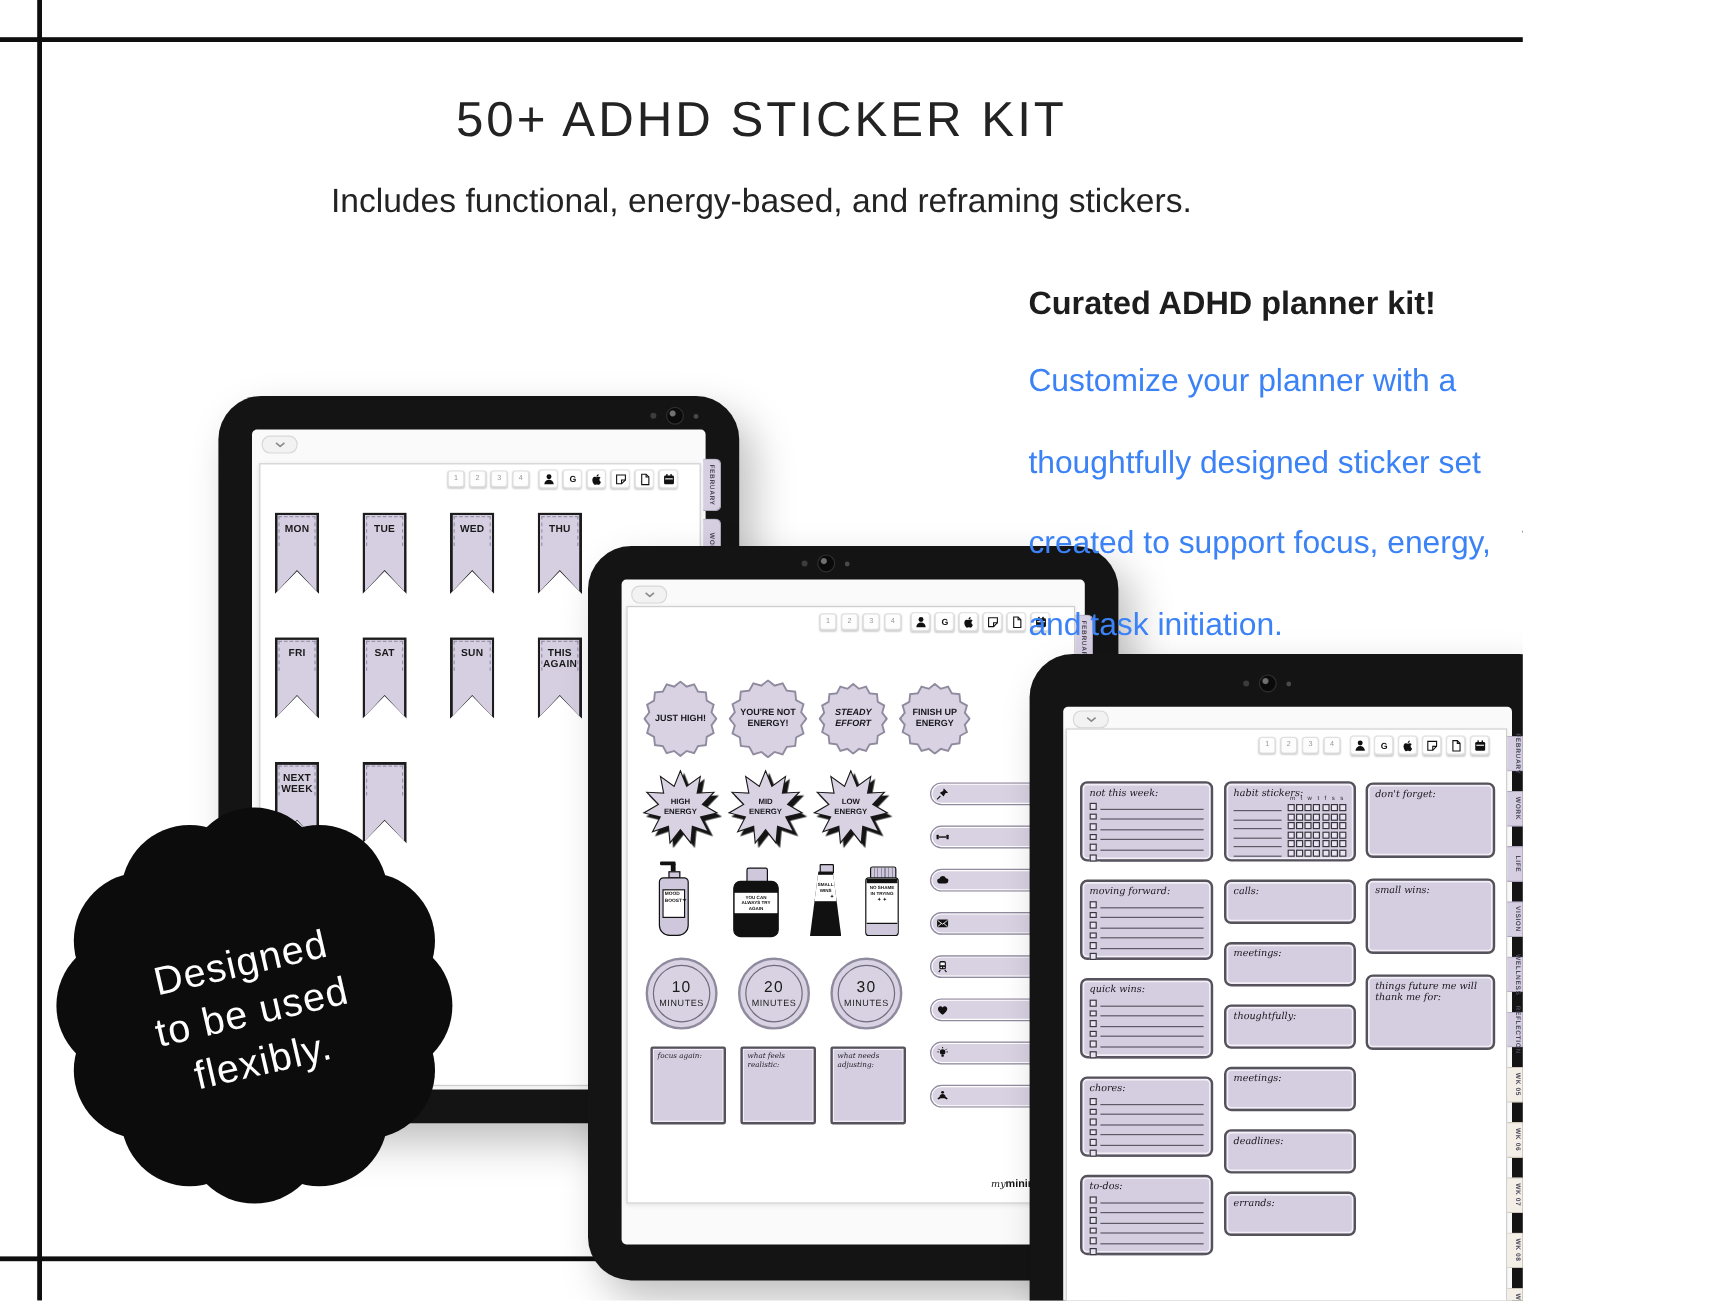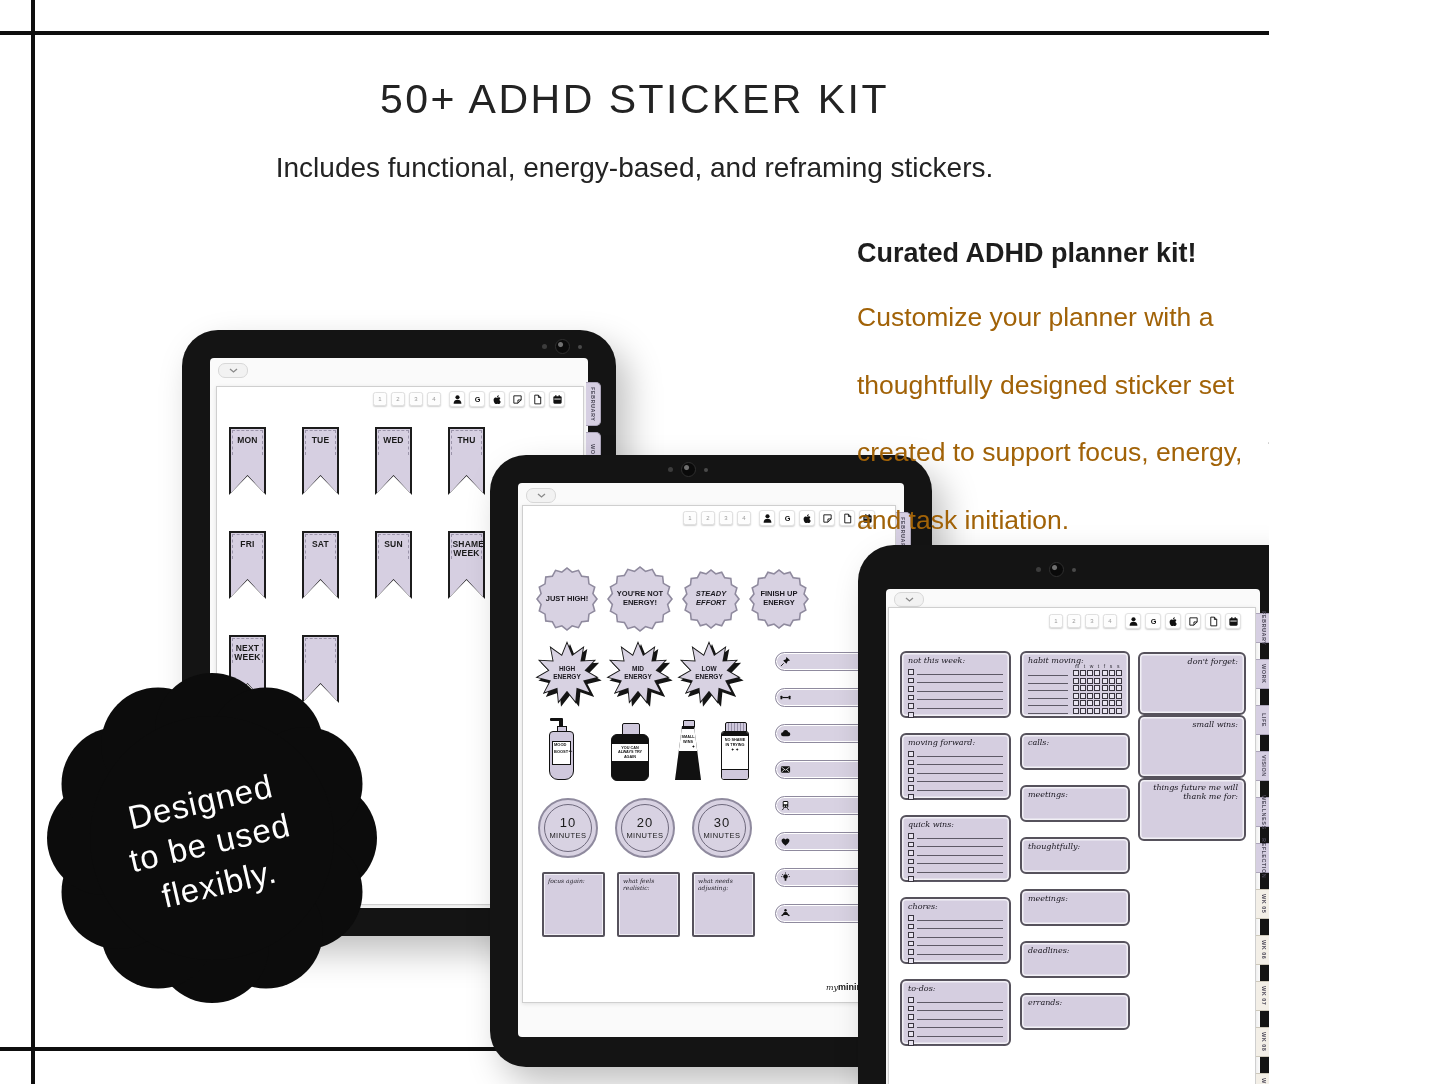--- a/index.html
+++ b/index.html
@@ -15,21 +15,21 @@
 
   
   .page-title{position:absolute;left:0;right:0;top:76px;text-align:center;z-index:5;
               font-size:41px;letter-spacing:2.5px;color:#232323;font-weight:400;}
   .page-subtitle{position:absolute;left:0;right:0;top:152px;text-align:center;z-index:5;
                  font-size:28px;color:#232323;font-weight:400;}
 
   
   .desc{position:absolute;left:857px;top:238px;width:500px;z-index:5;}
   .desc-heading{font-size:27px;font-weight:700;color:#1d1d1d;margin-bottom:7px;}
-  .desc-line{font-size:26.5px;line-height:38.5px;color:#a16207;margin-top:29px;}
+  .desc-line{font-size:26.5px;line-height:38.5px;color:#3b82f6;margin-top:29px;}
 
   
   .arrow{position:absolute;left:1262px;top:438px;z-index:5;}
 
   
   .flower{position:absolute;left:44px;top:666px;z-index:6;}
 
   
   .tablet{position:absolute;background:#141414;border-radius:36px;
           box-shadow:12px 16px 34px rgba(0,0,0,.25);}
@@ -165,21 +165,21 @@
   .pill-icon svg{width:11px;height:11px;}
 
   .brand{position:absolute;right:10px;bottom:8px;color:#141414;}
   .brand-prefix{font:italic 8px "DejaVu Serif",serif;}
   .brand-suffix{font-weight:700;font-size:9px;}
 
   
   .pcol{position:absolute;display:flex;flex-direction:column;}
   #col1{left:11px;top:43px;width:111px;gap:15px;}
   #col2{left:131px;top:43px;width:110px;gap:15px;}
-  #col3{left:249px;top:44px;width:108px;text-align:right;}
+  #col3{left:249px;top:44px;width:108px;gap:17px;}
   .box{position:relative;background:#d5cee0;border:2px solid #56525c;border-radius:6px;
        box-shadow:inset 0 0 0 1.5px #ffffffb0;box-sizing:border-box;}
   .box.checklist{height:67px;} .box.habit{height:67px;}
   .box.plain{height:37px;} .box.tall{height:63px;}
   .box-title{font:italic 8px/9px "DejaVu Serif",serif;color:#17151d;padding:3px 6px 0;}
   .box-body{position:absolute;left:6px;right:6px;top:13px;bottom:3px;}
   .cl-row{display:flex;align-items:flex-end;height:8.6px;}
   .cb{width:5.5px;height:5.5px;border:1px solid #39353f;background:#e8e4f0;margin-right:3px;box-sizing:border-box;}
   .cl-line{flex:1;border-bottom:1px solid #5d5966;}
   .box.habit .box-body{top:8px;}
@@ -343,21 +343,21 @@
             <div class="banner-label"><span>SAT</span></div>
           </div>
             <div class="banner">
             <div class="banner-fill"></div>
             <div class="banner-stitch"></div>
             <div class="banner-label"><span>SUN</span></div>
           </div>
             <div class="banner">
             <div class="banner-fill"></div>
             <div class="banner-stitch"></div>
-            <div class="banner-label"><span>SHAME WEEK</span></div>
+            <div class="banner-label"><span>THIS AGAIN</span></div>
           </div>
             <div class="banner">
             <div class="banner-fill"></div>
             <div class="banner-stitch"></div>
             <div class="banner-label"><span>NEXT WEEK</span></div>
           </div>
             <div class="banner">
             <div class="banner-fill"></div>
             <div class="banner-stitch"></div>
             <div class="banner-label"><span></span></div>
@@ -835,21 +835,21 @@
                 </div>
                 <div class="cl-row">
                   <span class="cb"></span>
                   <span class="cl-line"></span>
                 </div>
               </div>
           </div>
           </div>
         <div class="pcol" id="col2">
             <div class="box habit">
-            <div class="box-title">habit moving:</div>
+            <div class="box-title">habit stickers:</div>
             <div class="box-body">
                 <div class="habit-days">m t w t f s s</div>
                 <div class="habit-grid">
                   <div class="habit-row">
                     <span class="habit-line"></span>
                     <span class="hb"></span>
                     <span class="hb"></span>
                     <span class="hb"></span>
                     <span class="hb"></span>
                     <span class="hb"></span>

